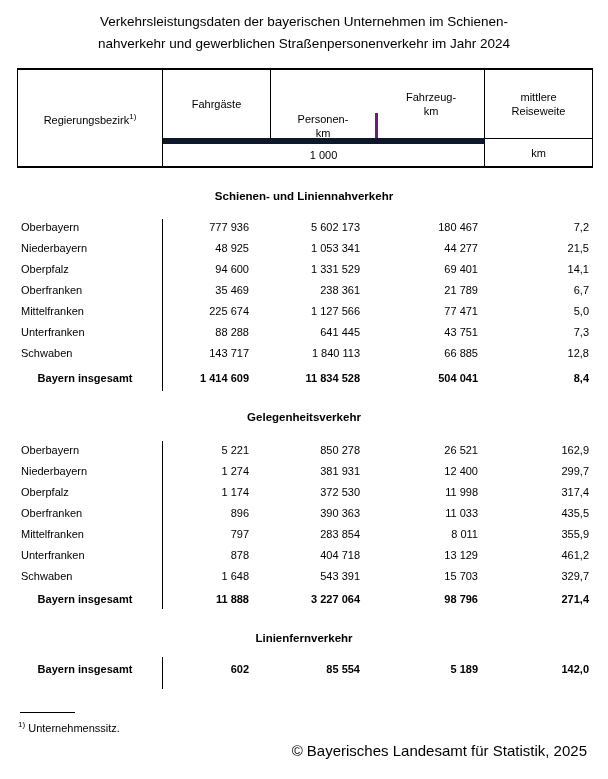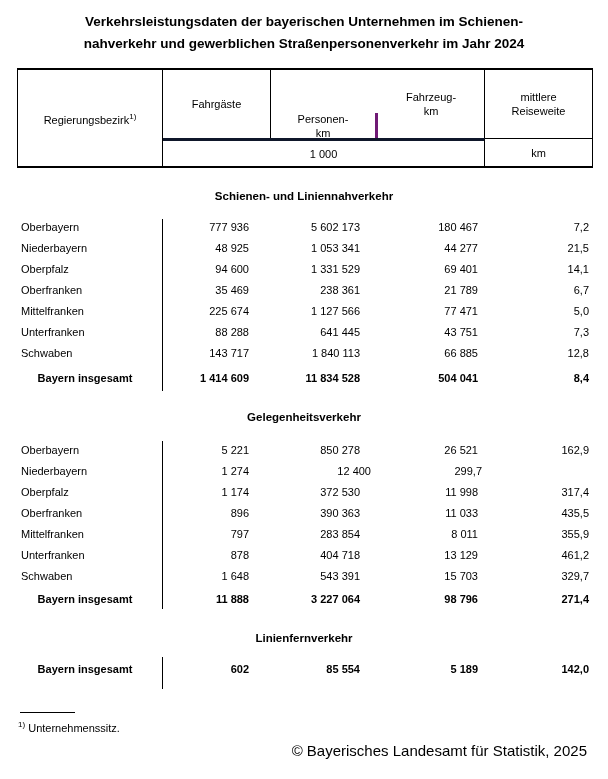--- a/index.html
+++ b/index.html
@@ -1,36 +1,36 @@
 <!DOCTYPE html>
 <html><head>
 <meta charset="utf-8">
 <style>
   html,body{margin:0;padding:0;background:#fff;}
   .page{position:relative;width:608px;height:779px;background:#ffffff;color:#000;
         font-family:"Liberation Sans","DejaVu Sans",sans-serif;overflow:hidden;}
 
   .title{position:absolute;top:11px;left:0;width:608px;text-align:center;
-         font-weight:bold;font-size:13.5px;line-height:22px;}
+         font-weight:normal;font-size:13.5px;line-height:22px;}
 
   
   .hdr{position:absolute;left:17px;top:68px;display:grid;
        grid-template-columns:145px 108px 107px 107px 107px;
        grid-template-rows:68px 28px;
        border-top:2px solid #000;border-bottom:2px solid #000;
        border-left:1px solid #000;border-right:1px solid #000;
        font-size:11px;}
   .hc{display:flex;align-items:center;justify-content:center;text-align:center;
       white-space:pre-line;line-height:14px;}
   .hc.region{grid-row:1/3;grid-column:1;border-right:1px solid #000;}
   .hc.c2{grid-column:2;grid-row:1;border-right:1px solid #000;}
   .hc.c3{grid-column:3;grid-row:1;border-right:3px solid #701a75;margin-top:43px;}
   .hc.c4{grid-column:4;grid-row:1;border-right:1px solid #000;}
   .hc.c5{grid-column:5;grid-row:1;}
-  .hc.u1000{grid-column:2/5;grid-row:2;border-top:3px solid #0f172a;border-right:1px solid #000;}
+  .hc.u1000{grid-column:2/5;grid-row:2;border-top:6px solid #0f172a;border-right:1px solid #000;}
   .hc.ukm{grid-column:5;grid-row:2;border-top:1px solid #000;}
   sup{font-size:8px;}
 
   .sec-heading{position:absolute;left:17px;width:574px;text-align:center;
                font-weight:bold;font-size:11.5px;line-height:14px;}
 
   .rows{position:absolute;left:17px;}
   .row{display:grid;grid-template-columns:145px 108px 107px 107px 107px;
        height:21px;line-height:21px;font-size:11px;}
   .lbl{display:flex;padding-left:4px;overflow:hidden;flex-direction:column;}
@@ -166,20 +166,21 @@
       <div class="num n3">850 278</div>
       <div class="num n4">26 521</div>
       <div class="num n5">162,9</div>
     </div>
     <div class="row">
       <div class="lbl">
           <span>Niederbayern</span>
           <span class="leader"></span>
         </div>
       <div class="num n2">1 274</div>
+      <div class="num n3">381 931</div>
       <div class="num n4">12 400</div>
       <div class="num n5">299,7</div>
     </div>
     <div class="row">
       <div class="lbl">
           <span>Oberpfalz</span>
           <span class="leader"></span>
         </div>
       <div class="num n2">1 174</div>
       <div class="num n3">372 530</div>

